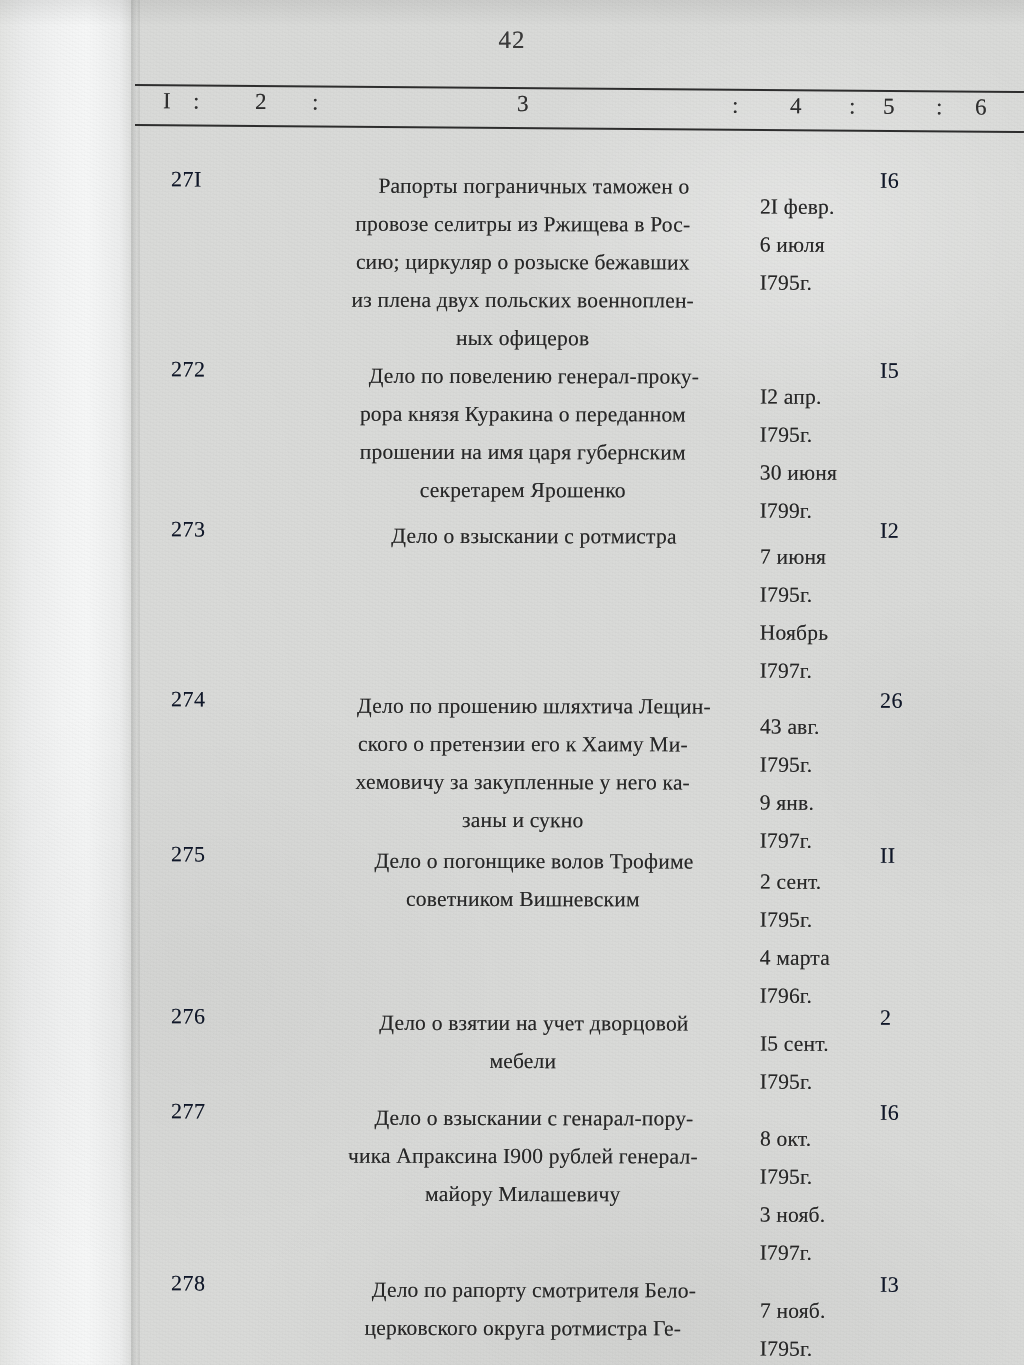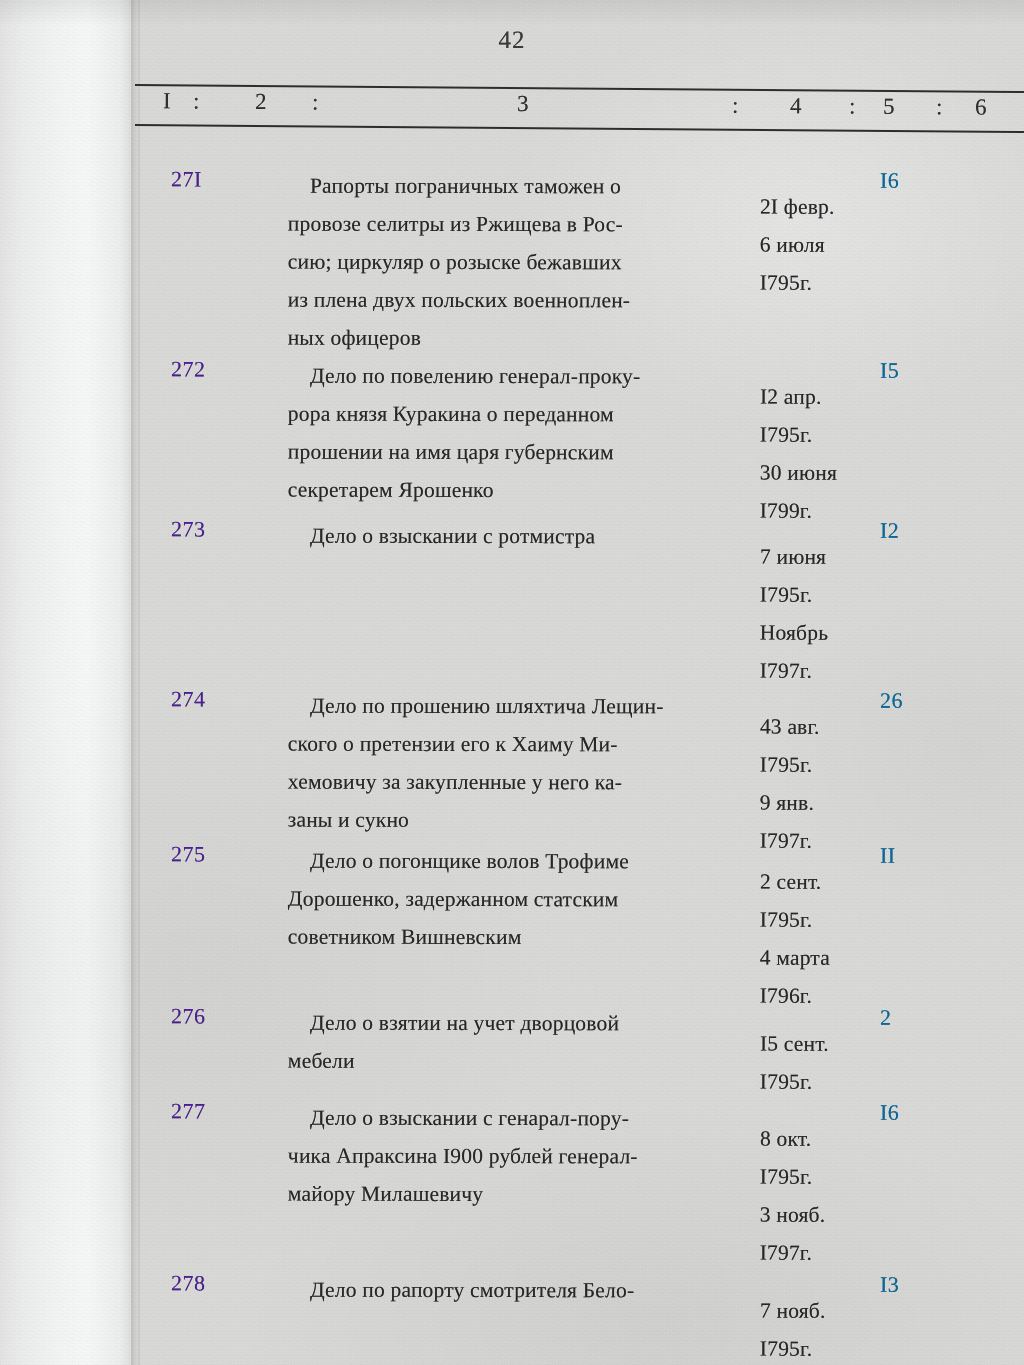--- a/index.html
+++ b/index.html
@@ -125,54 +125,54 @@
     position: absolute;
     left: 0;
     width: 1024px;
   }
   .num {
     position: absolute;
     left: 171px;
     width: 80px;
     font-size: 22px;
     letter-spacing: 0.5px;
-    color: #4c1d95;
+    color: #0f172a;
     white-space: pre;
   }
   .desc {
     position: absolute;
     left: 288px;
     width: 470px;
     font-size: 21.5px;
     line-height: 38px;
     letter-spacing: 0.2px;
     color: #272727;
     white-space: pre;
   }
-  .desc .ln { display: block; }
+  .desc .ln { display: block; text-align: center; }
   .desc .ln.indent { text-indent: 22px; }
   .dates {
     position: absolute;
     left: 760px;
     width: 130px;
     font-size: 21.5px;
     line-height: 38px;
     letter-spacing: 0.2px;
     color: #272727;
     white-space: pre;
     margin-top: 20px;
   }
   .dates .ln { display: block; }
   .count {
     position: absolute;
     left: 880px;
     width: 70px;
     font-size: 22px;
     letter-spacing: 0.5px;
-    color: #0369a1;
+    color: #0f172a;
     white-space: pre;
   }
 
   
   #content .entry { transform: rotate(0.12deg); transform-origin: left top; }
 
   
   .num, .desc, .dates, .count, #col-header .ch, .folio {
     text-shadow: 0 0 0.6px rgba(40,40,40,0.55);
   }
@@ -228,38 +228,38 @@
           <div class="count">I2</div>
         </div>
         <div class="entry" style="top: 686px;">
           <div class="num">274</div>
           <div class="desc"><span class="ln indent">Дело по прошению шляхтича Лещин-</span><span class="ln">ского о претензии его к Хаиму Ми-</span><span class="ln">хемовичу за закупленные у него ка-</span><span class="ln">заны и сукно</span></div>
           <div class="dates"><span class="ln">43 авг.</span><span class="ln">I795г.</span><span class="ln">9 янв.</span><span class="ln">I797г.</span></div>
           <div class="count">26</div>
         </div>
         <div class="entry" style="top: 841px;">
           <div class="num">275</div>
-          <div class="desc"><span class="ln indent">Дело о погонщике волов Трофиме</span><span class="ln">Дорошенко, задержанном статским</span><span class="ln">советником Вишневским</span></div>
+          <div class="desc"><span class="ln indent">Дело о погонщике волов Трофиме</span><span class="ln">советником Вишневским</span></div>
           <div class="dates"><span class="ln">2 сент.</span><span class="ln">I795г.</span><span class="ln">4 марта</span><span class="ln">I796г.</span></div>
           <div class="count">II</div>
         </div>
         <div class="entry" style="top: 1003px;">
           <div class="num">276</div>
           <div class="desc"><span class="ln indent">Дело о взятии на учет дворцовой</span><span class="ln">мебели</span></div>
           <div class="dates"><span class="ln">I5 сент.</span><span class="ln">I795г.</span></div>
           <div class="count">2</div>
         </div>
         <div class="entry" style="top: 1098px;">
           <div class="num">277</div>
           <div class="desc"><span class="ln indent">Дело о взыскании с генарал-пору-</span><span class="ln">чика Апраксина I900 рублей генерал-</span><span class="ln">майору Милашевичу</span></div>
           <div class="dates"><span class="ln">8 окт.</span><span class="ln">I795г.</span><span class="ln">3 нояб.</span><span class="ln">I797г.</span></div>
           <div class="count">I6</div>
         </div>
         <div class="entry" style="top: 1270px;">
           <div class="num">278</div>
-          <div class="desc"><span class="ln indent">Дело по рапорту смотрителя Бело-</span></div>
+          <div class="desc"><span class="ln indent">Дело по рапорту смотрителя Бело-</span><span class="ln">церковского округа ротмистра Ге-</span></div>
           <div class="dates"><span class="ln">7 нояб.</span><span class="ln">I795г.</span></div>
           <div class="count">I3</div>
         </div>
       </div>
 
   </div>
 </div>
 
 </body></html>

